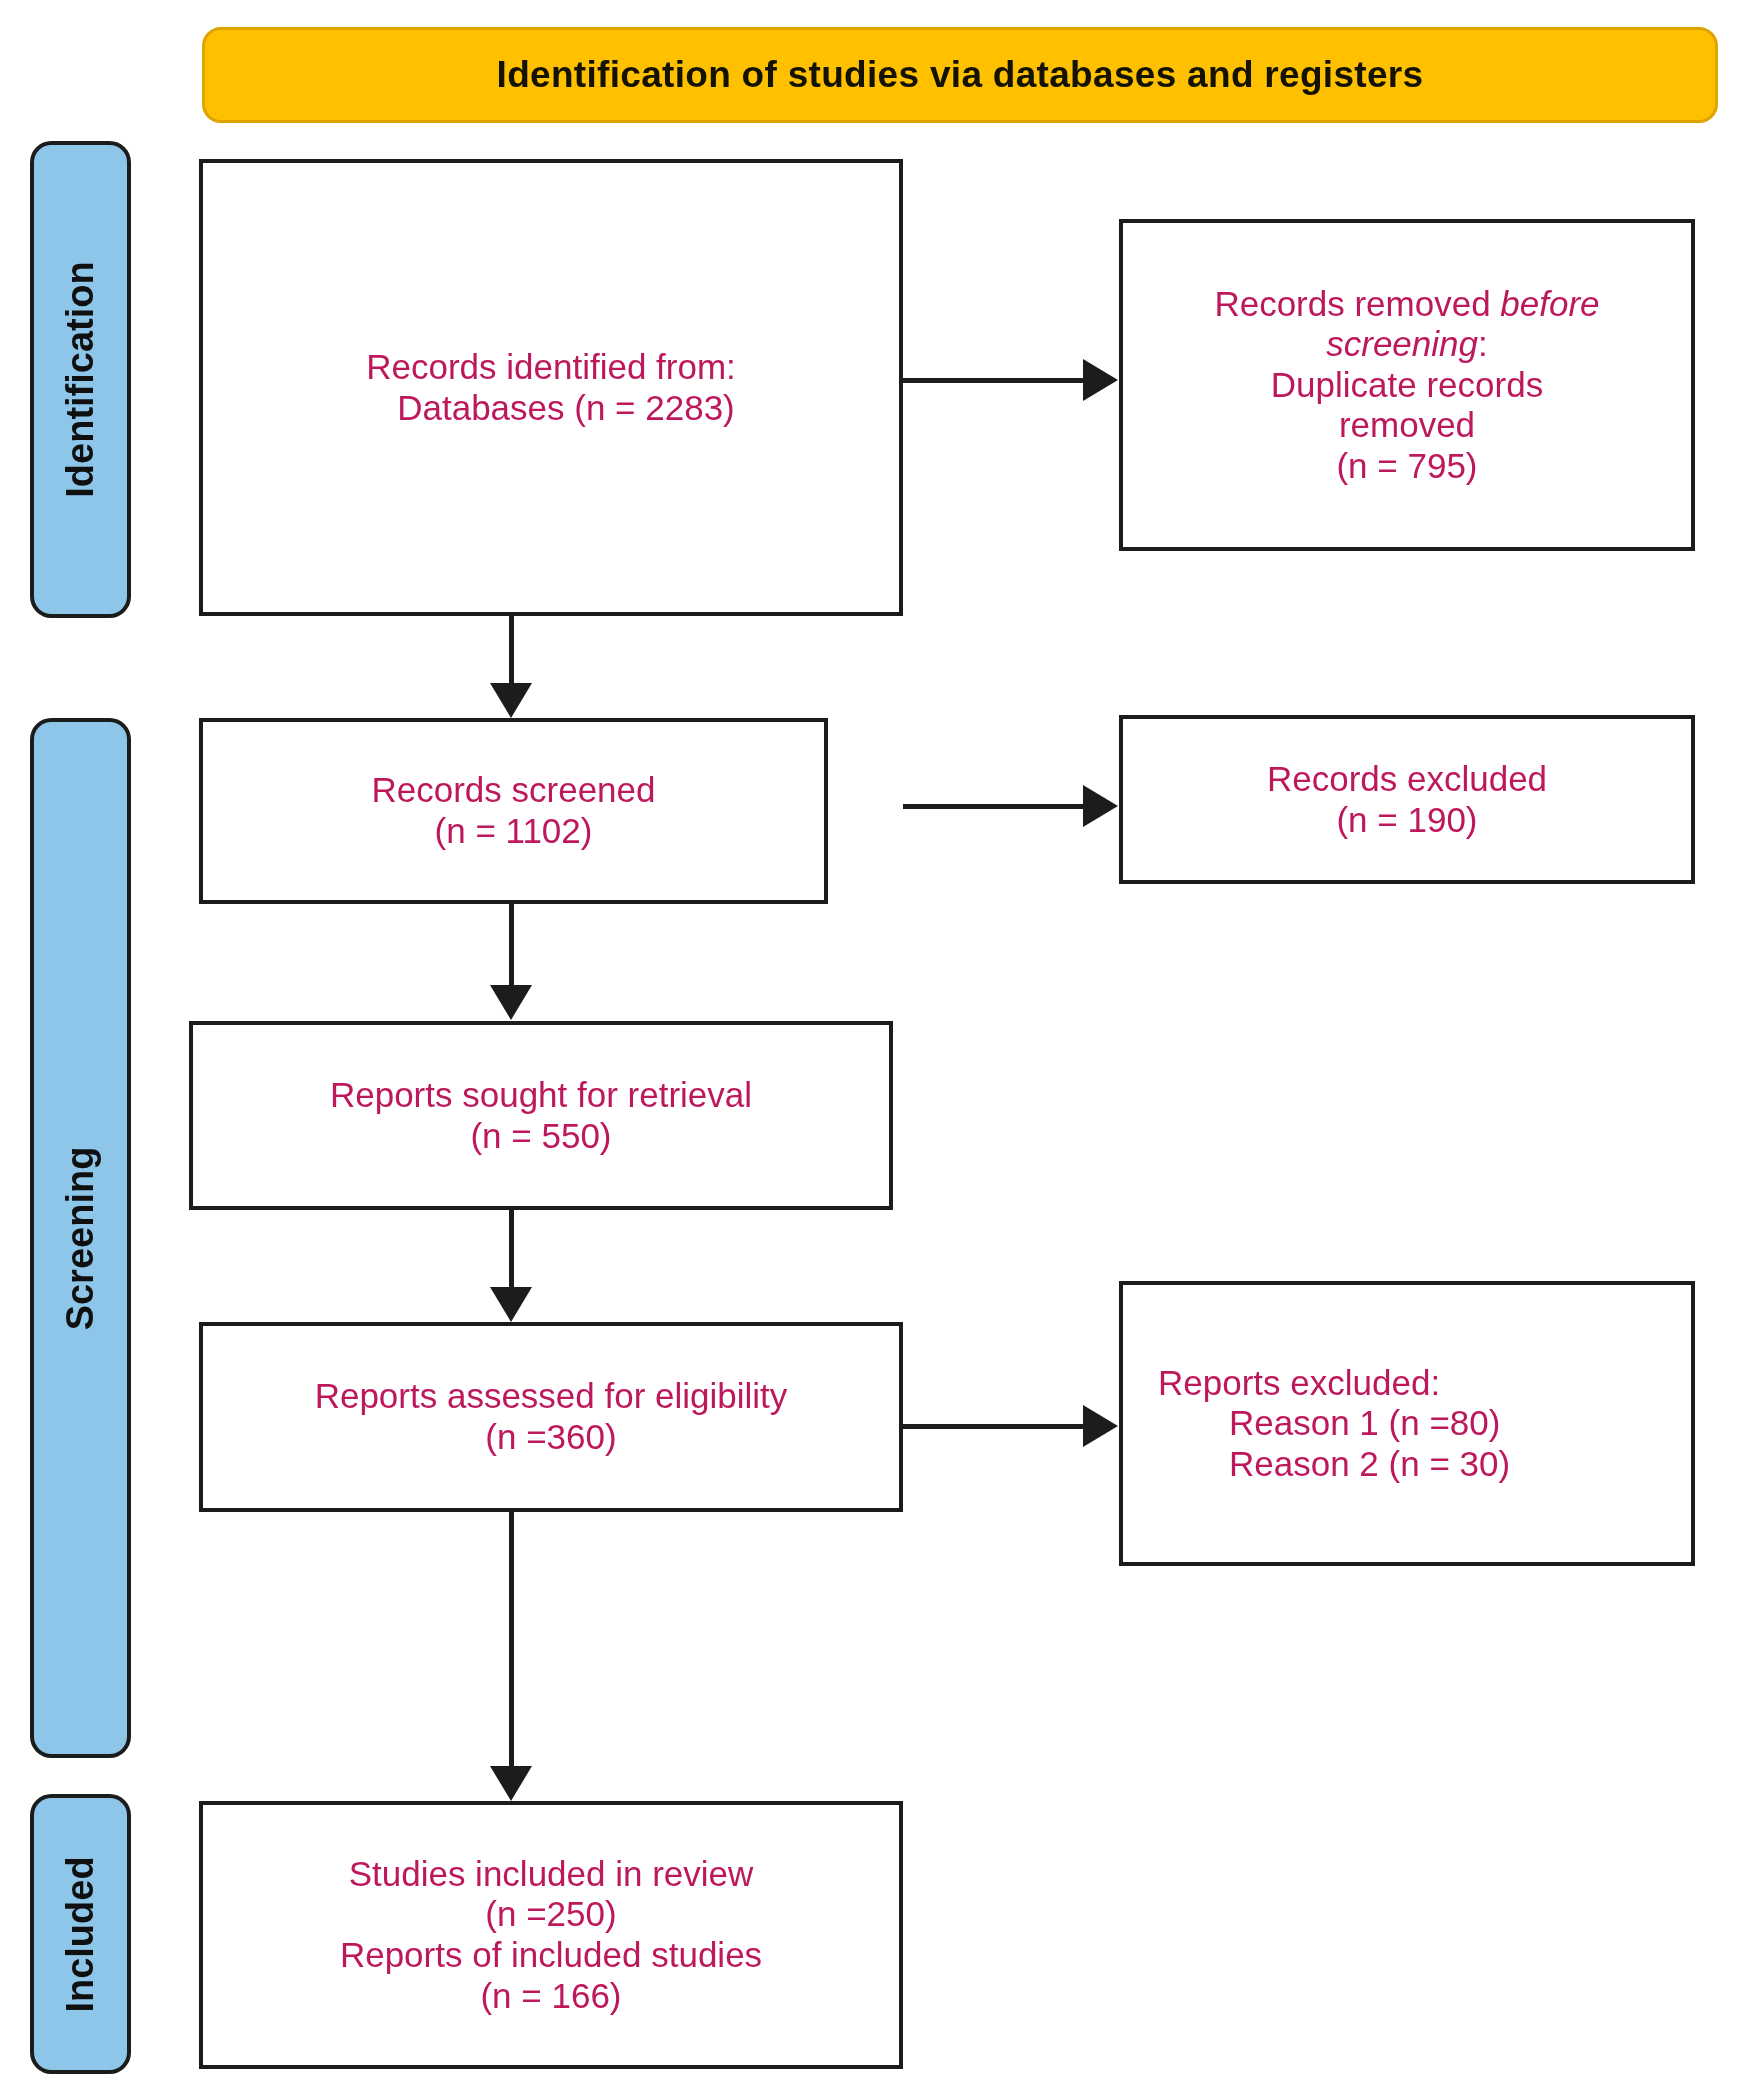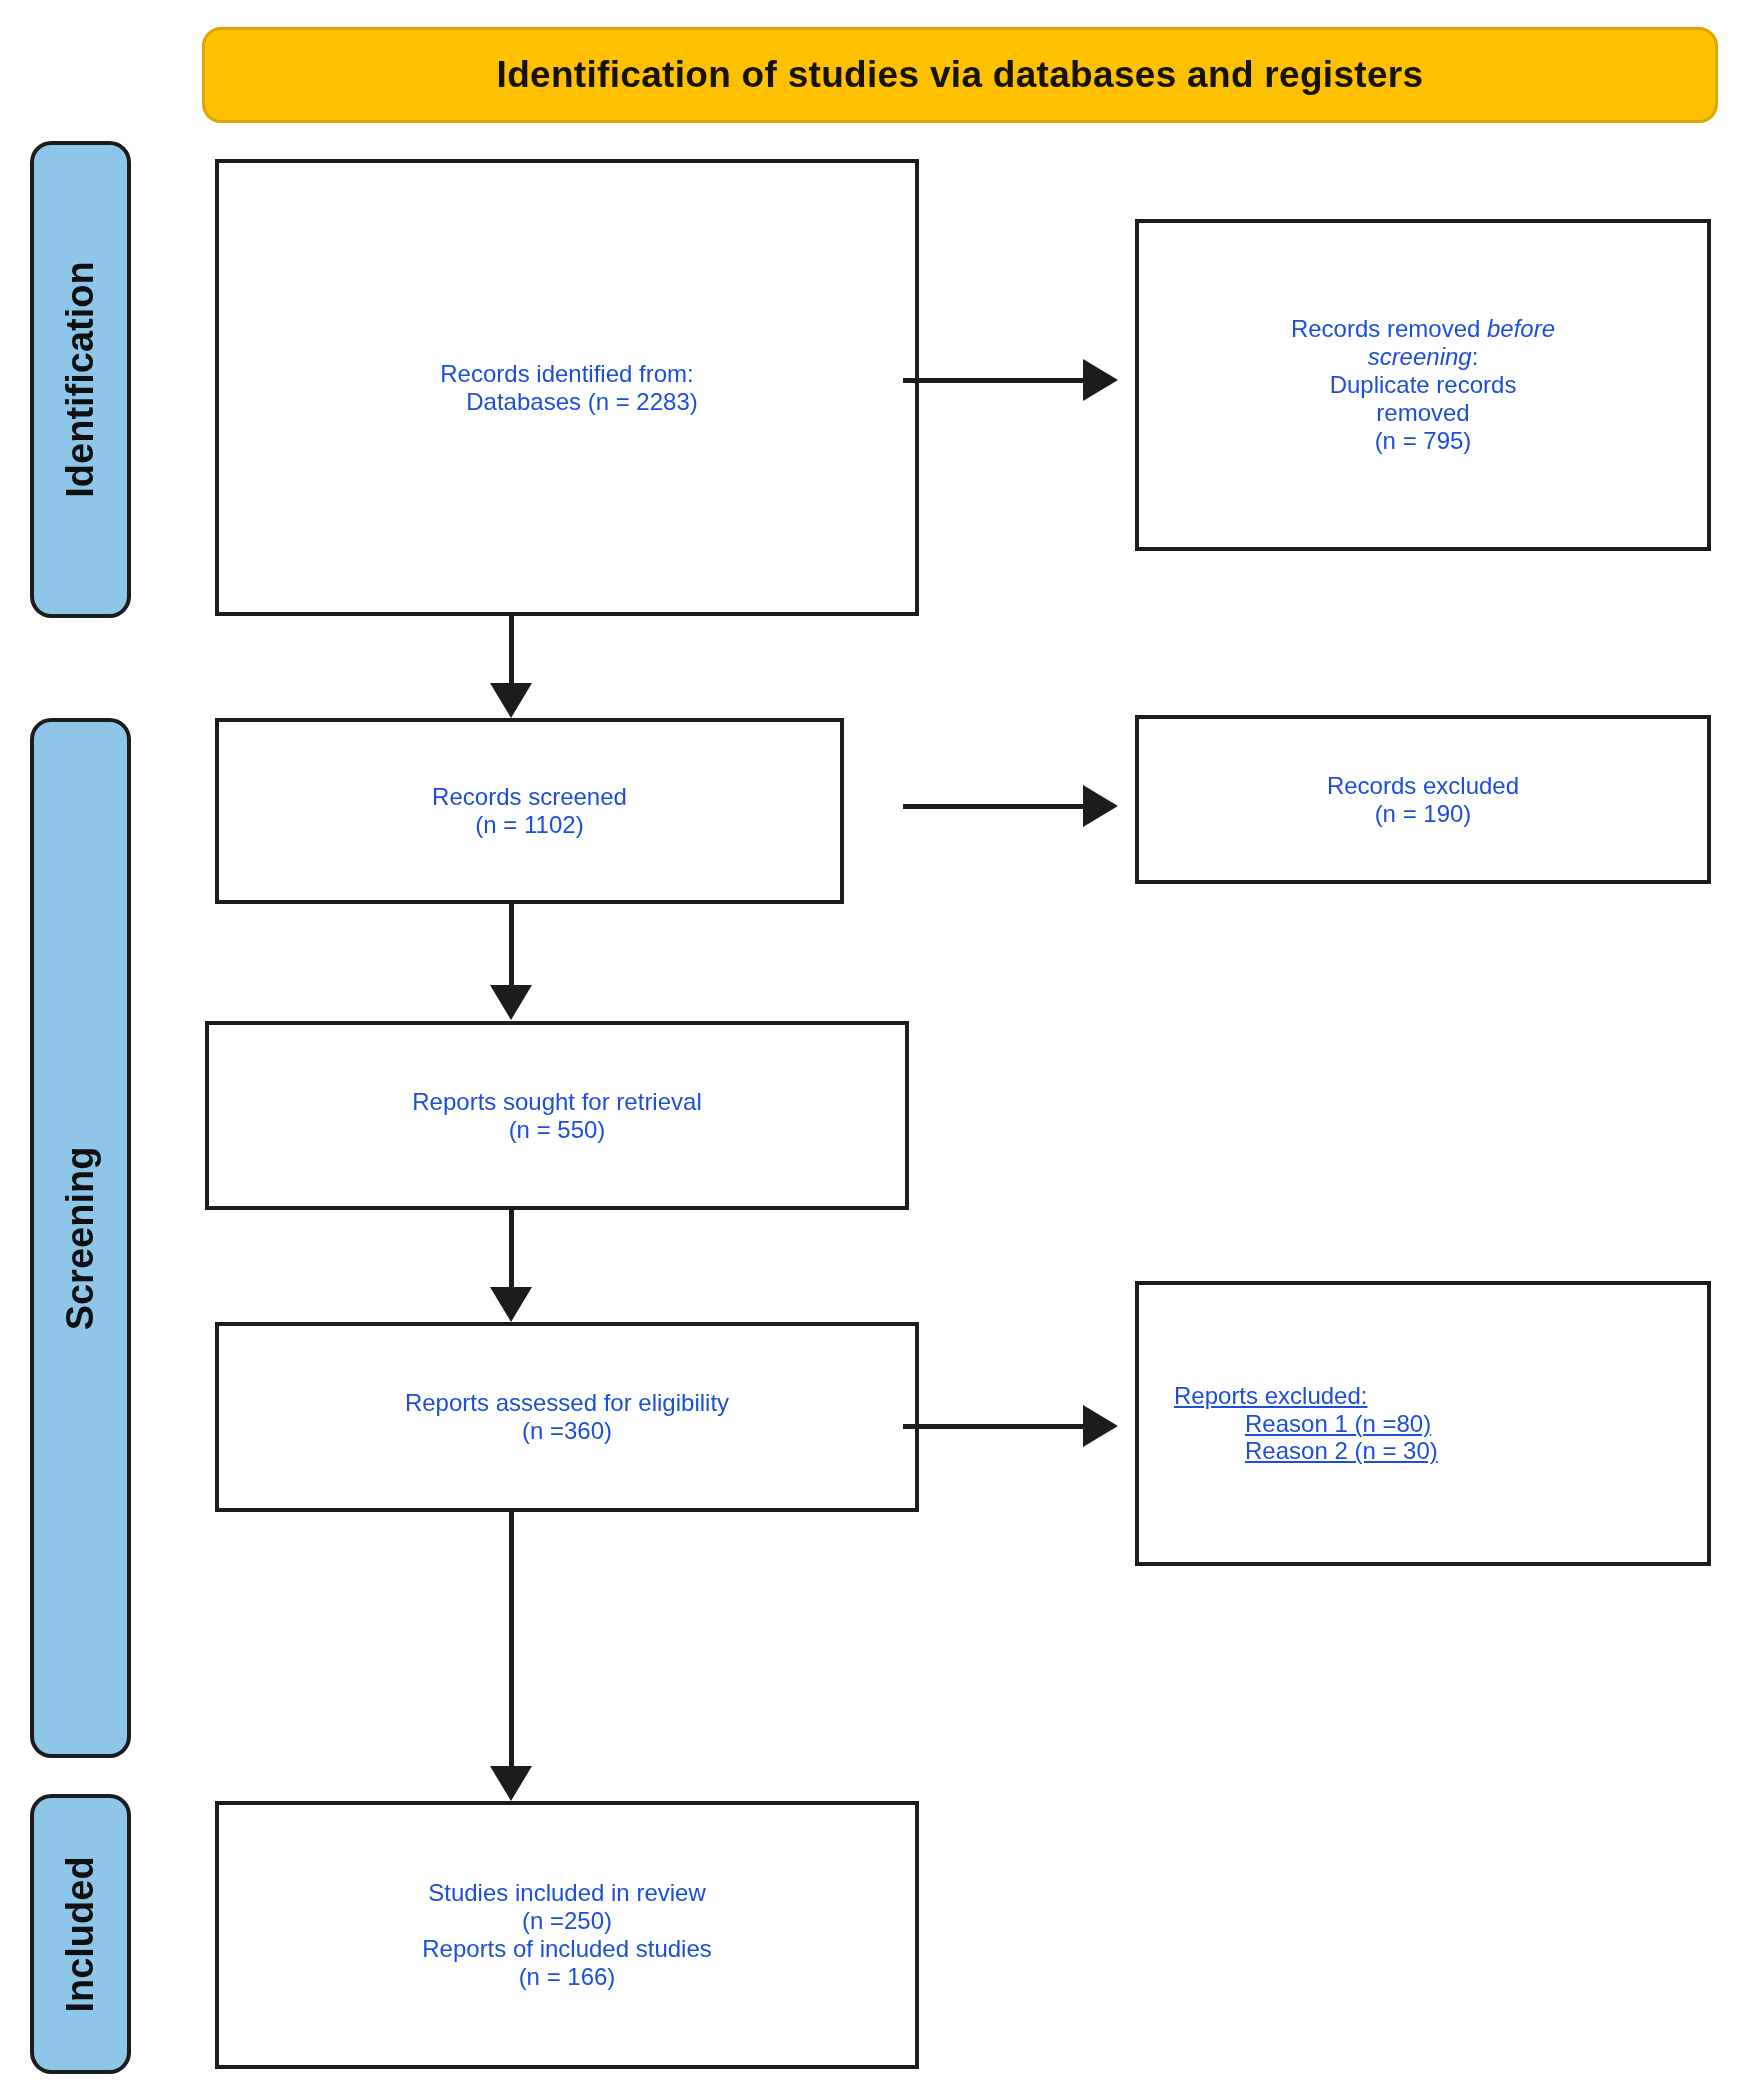--- a/index.html
+++ b/index.html
@@ -40,33 +40,33 @@
     white-space:nowrap;
     font-size:38px;font-weight:bold;color:#101010;
   }
   
   .box{
     position:absolute;box-sizing:border-box;
     background:#ffffff;
     border:4.4px solid var(--line,#1C1C1C);
     display:flex;flex-direction:column;justify-content:center;align-items:center;
     text-align:center;
-    font-size:24px;line-height:1.16;color:#1d4ed8;margin-left:16px;
+    font-size:35px;line-height:1.16;color:#be185d;
   }
   .box .line{display:block;}
   .box-identified{left:199px;top:159px;width:704px;height:457px;}
   .box-identified .indent{text-indent:30px;}
   .box-removed{left:1119px;top:219px;width:576px;height:332px;}
   .box-screened{left:199px;top:718px;width:629px;height:186px;}
   .box-excluded{left:1119px;top:715px;width:576px;height:169px;}
   .box-sought{left:189px;top:1021px;width:704px;height:189px;}
   .box-assessed{left:199px;top:1322px;width:704px;height:190px;}
   .box-reports-excluded{
     left:1119px;top:1281px;width:576px;height:285px;
-    align-items:flex-start;text-align:left;padding-left:35px;text-decoration:underline;
+    align-items:flex-start;text-align:left;padding-left:35px;
   }
   .box-reports-excluded .reason{margin-left:71px;}
   .box-included{left:199px;top:1801px;width:704px;height:268px;}
   .it{font-style:italic;}
   
   .arrow{position:absolute;}
   .shaft-v{position:absolute;width:5px;background:var(--line,#1C1C1C);}
   .shaft-h{position:absolute;height:5px;background:var(--line,#1C1C1C);}
   .head-down{
     position:absolute;width:0;height:0;

